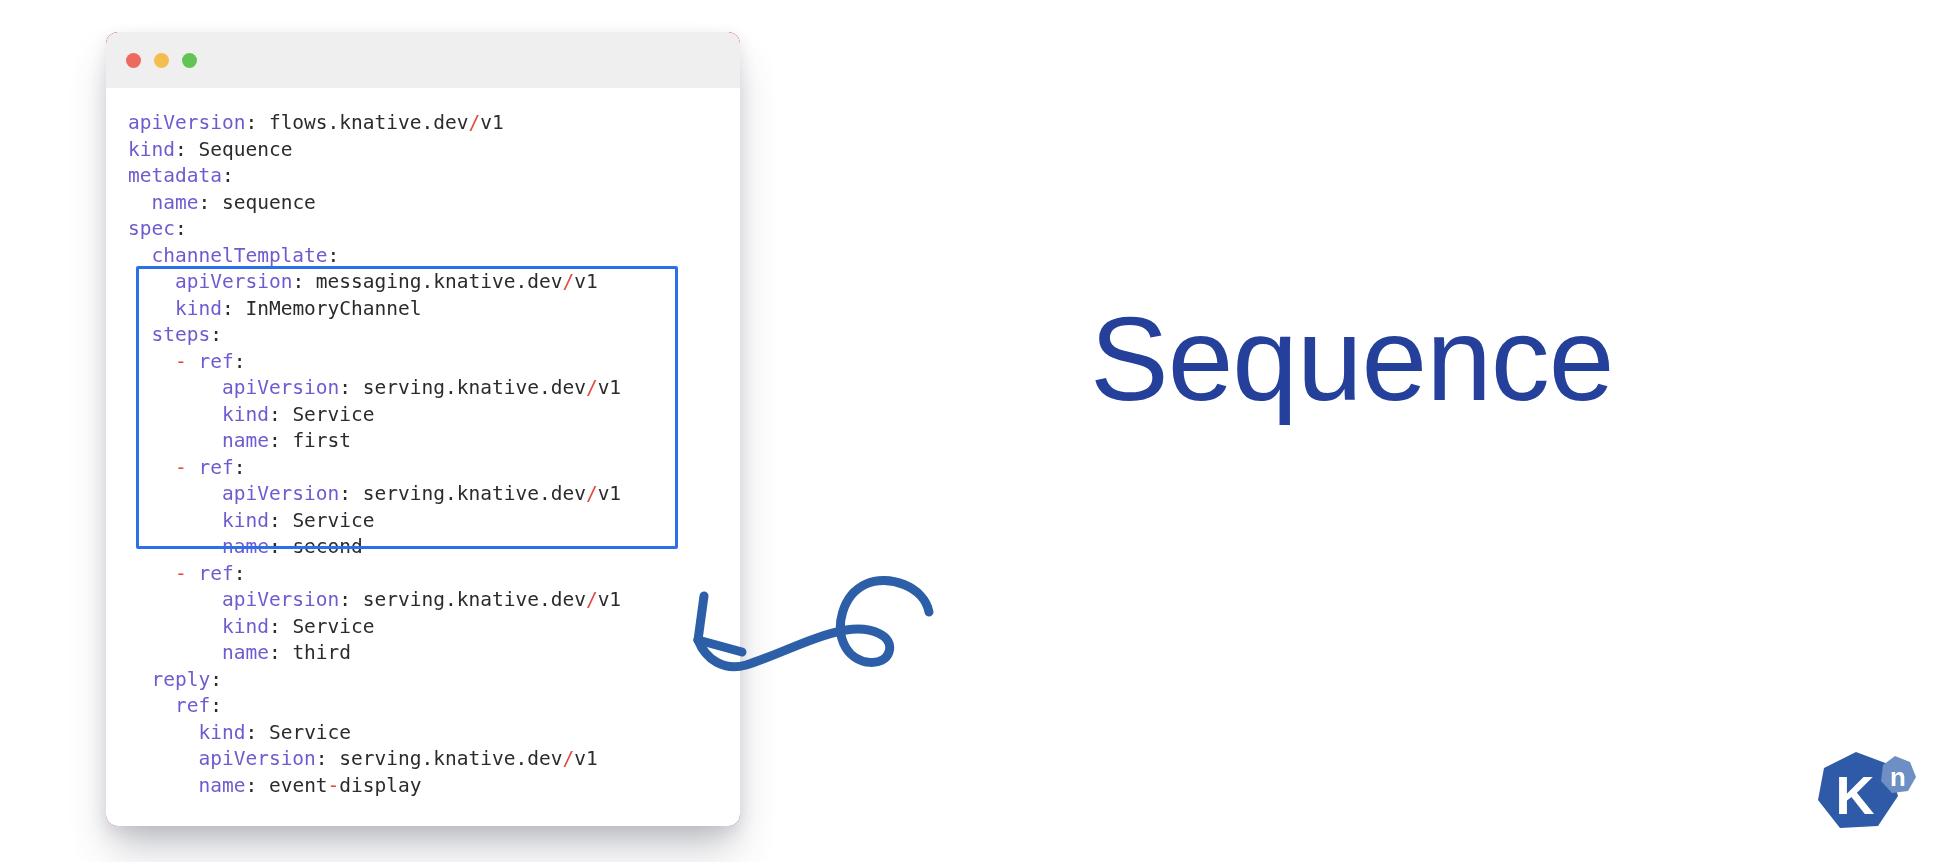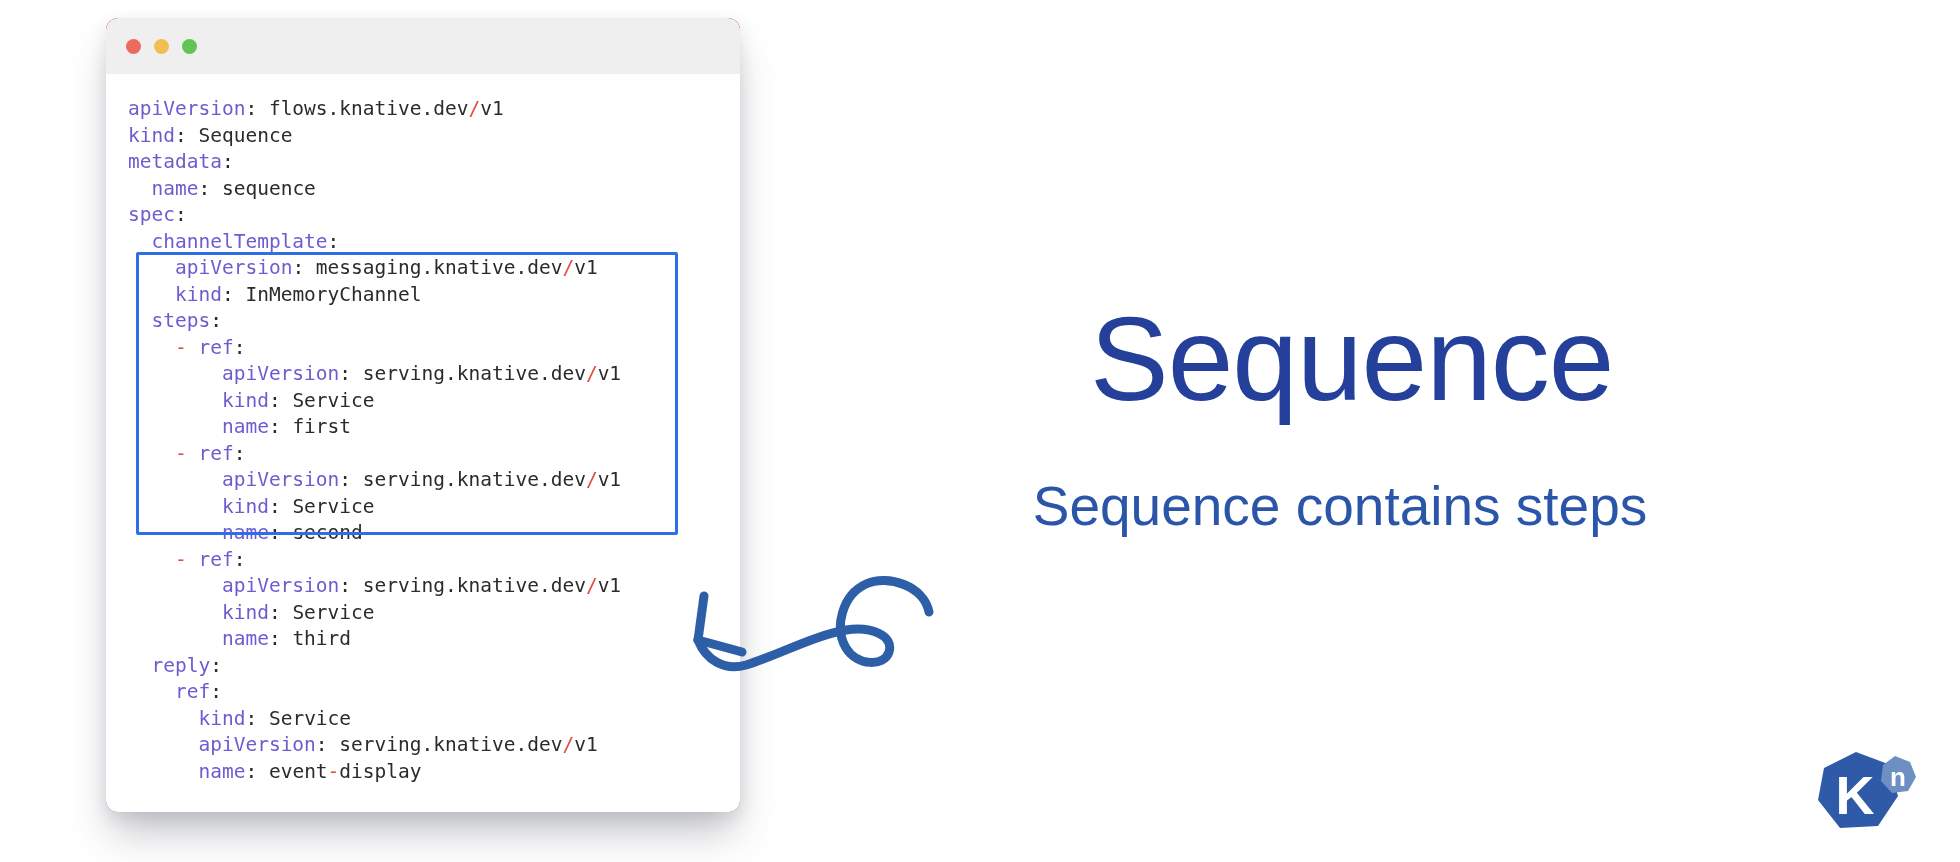--- a/index.html
+++ b/index.html
@@ -12,21 +12,21 @@
     background: #ffffff;
     font-family: "Liberation Sans", sans-serif;
     overflow: hidden;
     position: relative;
   }
 
   
   .code-window {
     position: absolute;
     left: 106px;
-    top: 18px;
+    top: 32px;
     width: 634px;
     height: 794px;
     background: #be185d;
     border-radius: 12px;
     box-shadow: 0 26px 40px -6px rgba(60,64,80,0.30),
                 0 6px 16px rgba(60,64,80,0.12);
     overflow: hidden;
   }
   .title-bar {
     height: 56px;
@@ -140,21 +140,20 @@
   <div class="code-body">
     <pre class="code-pre" id="code-pre"><div class="code-line"><span class="k">apiVersion</span><span class="p">: </span><span class="v">flows.knative.dev</span><span class="r">/</span><span class="v">v1</span></div><div class="code-line"><span class="k">kind</span><span class="p">: </span><span class="v">Sequence</span></div><div class="code-line"><span class="k">metadata</span><span class="p">:</span></div><div class="code-line"><span class="v">  </span><span class="k">name</span><span class="p">: </span><span class="v">sequence</span></div><div class="code-line"><span class="k">spec</span><span class="p">:</span></div><div class="code-line"><span class="v">  </span><span class="k">channelTemplate</span><span class="p">:</span></div><div class="code-line"><span class="v">    </span><span class="k">apiVersion</span><span class="p">: </span><span class="v">messaging.knative.dev</span><span class="r">/</span><span class="v">v1</span></div><div class="code-line"><span class="v">    </span><span class="k">kind</span><span class="p">: </span><span class="v">InMemoryChannel</span></div><div class="code-line"><span class="v">  </span><span class="k">steps</span><span class="p">:</span></div><div class="code-line"><span class="v">    </span><span class="r">- </span><span class="k">ref</span><span class="p">:</span></div><div class="code-line"><span class="v">        </span><span class="k">apiVersion</span><span class="p">: </span><span class="v">serving.knative.dev</span><span class="r">/</span><span class="v">v1</span></div><div class="code-line"><span class="v">        </span><span class="k">kind</span><span class="p">: </span><span class="v">Service</span></div><div class="code-line"><span class="v">        </span><span class="k">name</span><span class="p">: </span><span class="v">first</span></div><div class="code-line"><span class="v">    </span><span class="r">- </span><span class="k">ref</span><span class="p">:</span></div><div class="code-line"><span class="v">        </span><span class="k">apiVersion</span><span class="p">: </span><span class="v">serving.knative.dev</span><span class="r">/</span><span class="v">v1</span></div><div class="code-line"><span class="v">        </span><span class="k">kind</span><span class="p">: </span><span class="v">Service</span></div><div class="code-line"><span class="v">        </span><span class="k">name</span><span class="p">: </span><span class="v">second</span></div><div class="code-line"><span class="v">    </span><span class="r">- </span><span class="k">ref</span><span class="p">:</span></div><div class="code-line"><span class="v">        </span><span class="k">apiVersion</span><span class="p">: </span><span class="v">serving.knative.dev</span><span class="r">/</span><span class="v">v1</span></div><div class="code-line"><span class="v">        </span><span class="k">kind</span><span class="p">: </span><span class="v">Service</span></div><div class="code-line"><span class="v">        </span><span class="k">name</span><span class="p">: </span><span class="v">third</span></div><div class="code-line"><span class="v">  </span><span class="k">reply</span><span class="p">:</span></div><div class="code-line"><span class="v">    </span><span class="k">ref</span><span class="p">:</span></div><div class="code-line"><span class="v">      </span><span class="k">kind</span><span class="p">: </span><span class="v">Service</span></div><div class="code-line"><span class="v">      </span><span class="k">apiVersion</span><span class="p">: </span><span class="v">serving.knative.dev</span><span class="r">/</span><span class="v">v1</span></div><div class="code-line"><span class="v">      </span><span class="k">name</span><span class="p">: </span><span class="v">event</span><span class="r">-</span><span class="v">display</span></div></pre>
     <div class="steps-highlight"></div>
   </div>
 
 </div>
 
 <div class="headline">Sequence</div>
 
 <div class="subtitle-block">
-  <div>Sequence contains steps</div>
 </div>
 
 <div class="arrow-annotation">
   <svg width="260" height="115" viewBox="0 0 260 115" fill="none">
     <path d="M253 44 C 248 18, 212 6, 190 16 C 166 27, 158 60, 170 80
              C 181 98, 208 99, 213 84 C 218 68, 196 58, 170 62
              C 136 68, 100 88, 70 97 C 48 103, 30 92, 22 72" stroke="#2d5fa8" stroke-width="9" stroke-linecap="round" stroke-linejoin="round" fill="none"></path>
     <path d="M22 72 L 66 84" stroke="#2d5fa8" stroke-width="9" stroke-linecap="round" fill="none"></path>
     <path d="M22 72 L 28 28" stroke="#2d5fa8" stroke-width="9" stroke-linecap="round" fill="none"></path>
   </svg>

